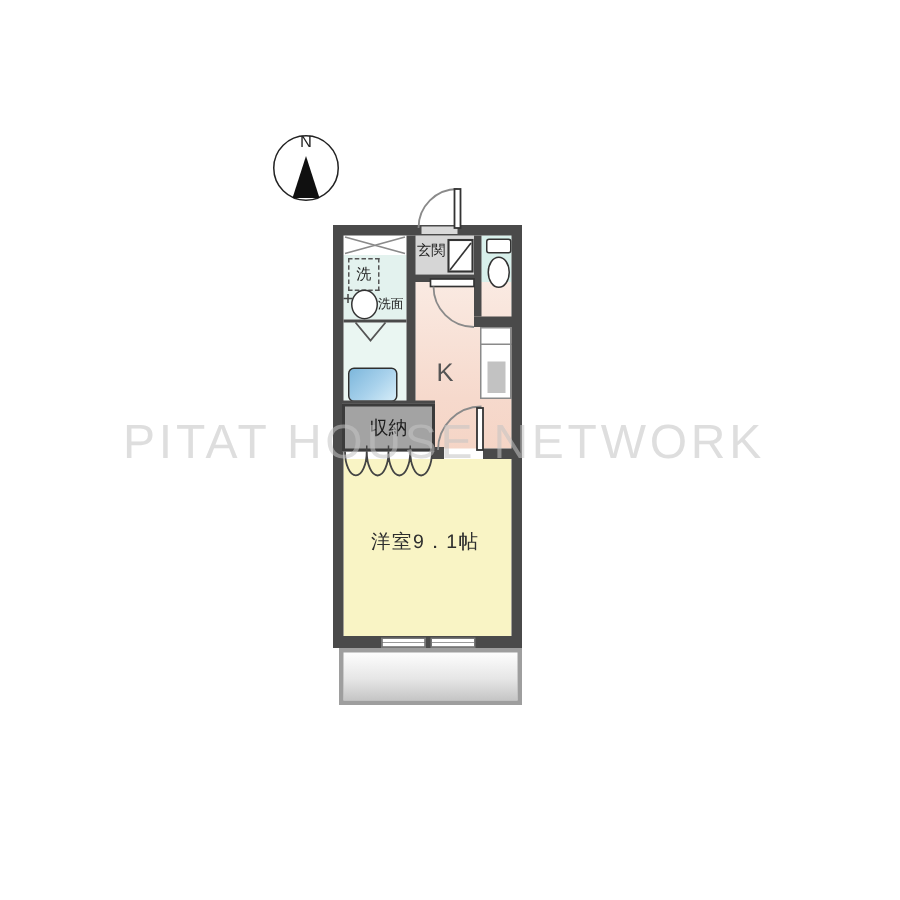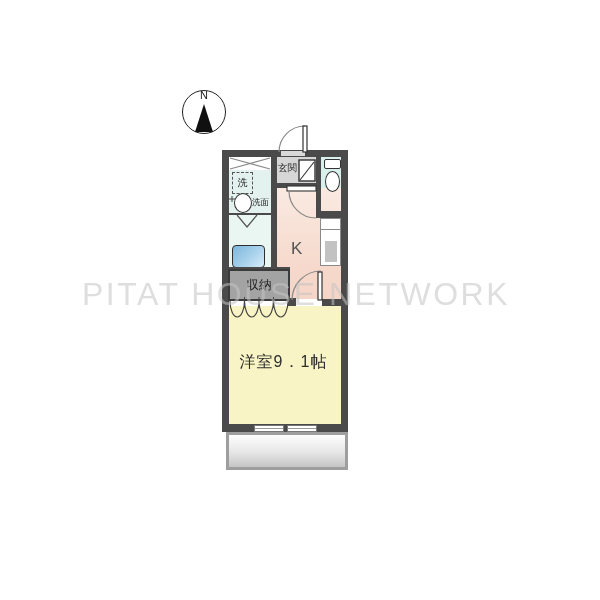--- a/index.html
+++ b/index.html
@@ -46,21 +46,21 @@
     display:flex;align-items:center;justify-content:center;}
   .basin{left:234px;top:193px;width:18px;height:20px;background:#fff;border:1.2px solid #333;
     border-radius:50%;box-sizing:border-box;}
   
   .lbl{color:#222;white-space:nowrap;z-index:40;line-height:1;}
   .lbl-genkan{left:278px;top:163px;font-size:9.5px;}
   .lbl-sen{font-size:10px;color:#222;z-index:40;}
   .lbl-senmen{left:252px;top:198px;font-size:8.5px;}
   .lbl-k{left:291px;top:240px;font-size:17px;color:#555;}
   .lbl-storage{font-size:12.5px;color:#1d1d1d;}
-  .lbl-mainroom{left:229px;top:354px;width:109px;text-align:center;font-size:16px;color:#2e2e2e;letter-spacing:1px;}
+  .lbl-mainroom{left:229px;top:354px;width:109px;text-align:center;font-size:13px;color:#2e2e2e;letter-spacing:1px;}
   
   .plan-svg{left:0;top:0;z-index:35;}
   
   .watermark{left:0;top:276px;width:592px;text-align:center;font-size:32px;
     letter-spacing:2.5px;color:#c4c4c4;opacity:.55;z-index:50;pointer-events:none;}
 </style>
 </head>
 <body>
 
 <div class="abs compass-circle"></div>

